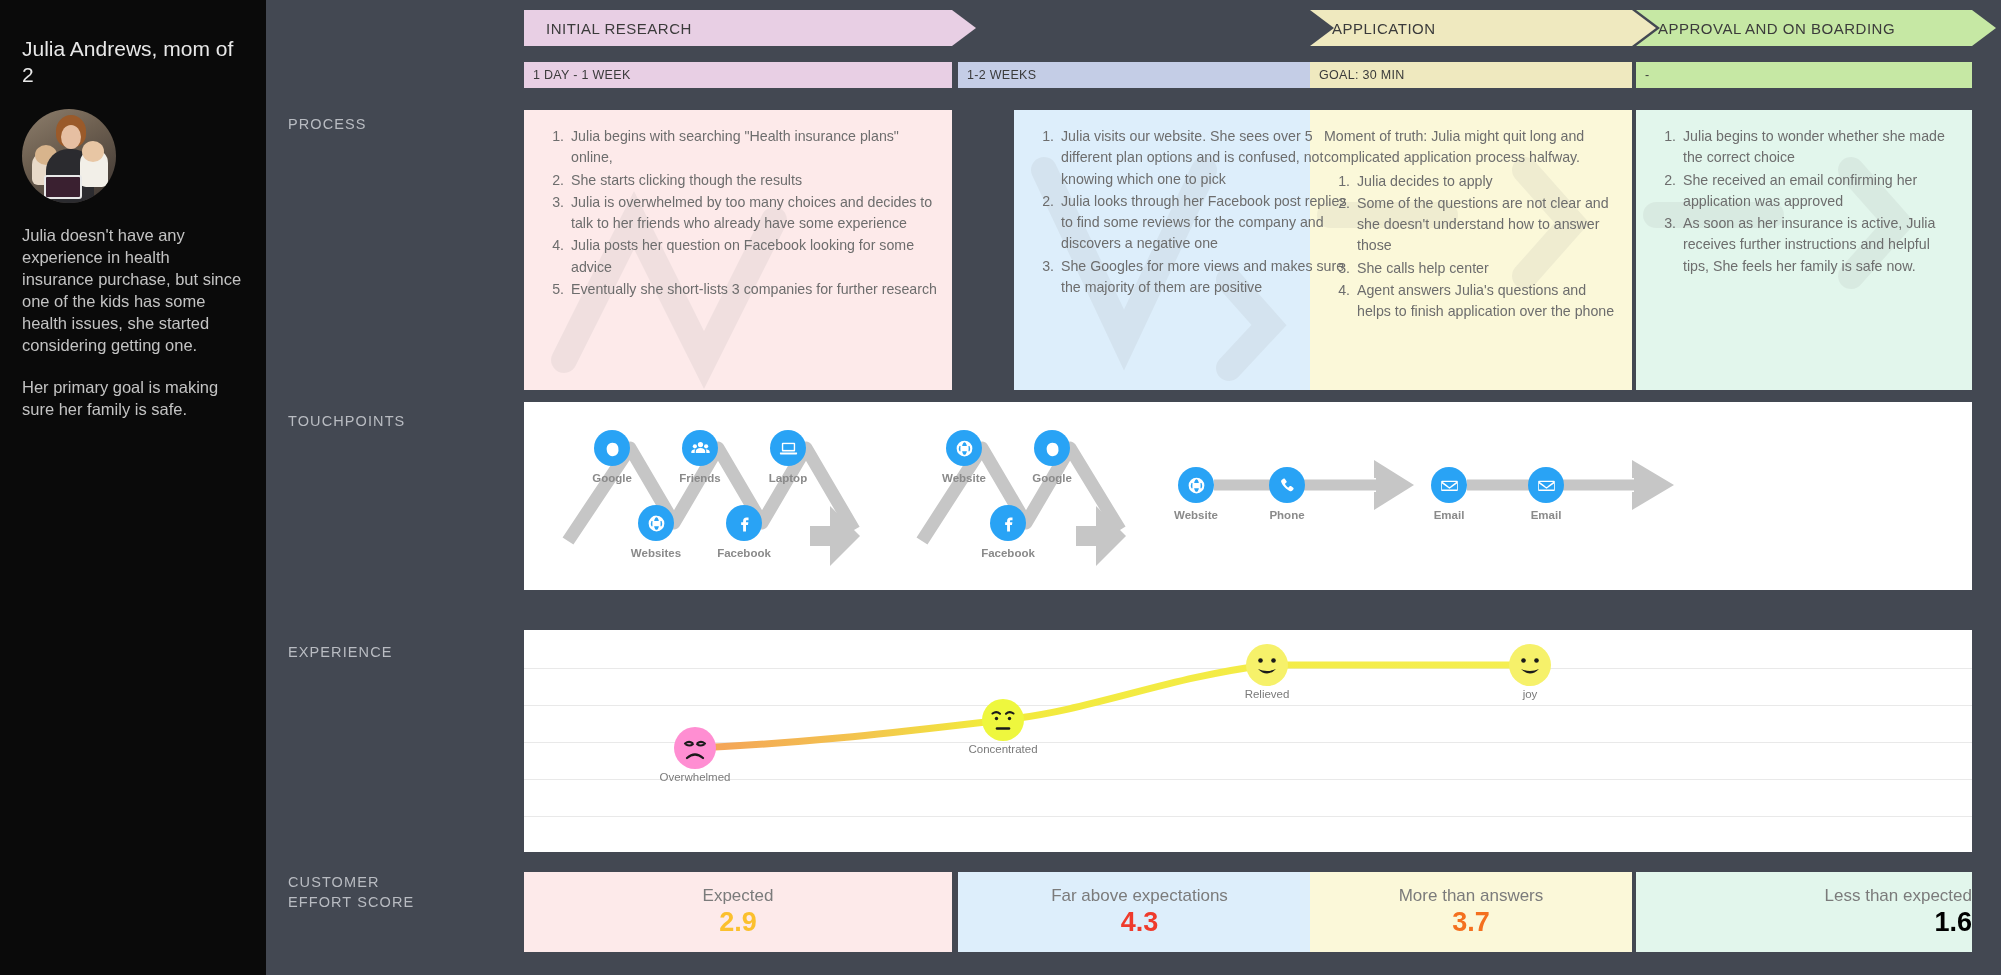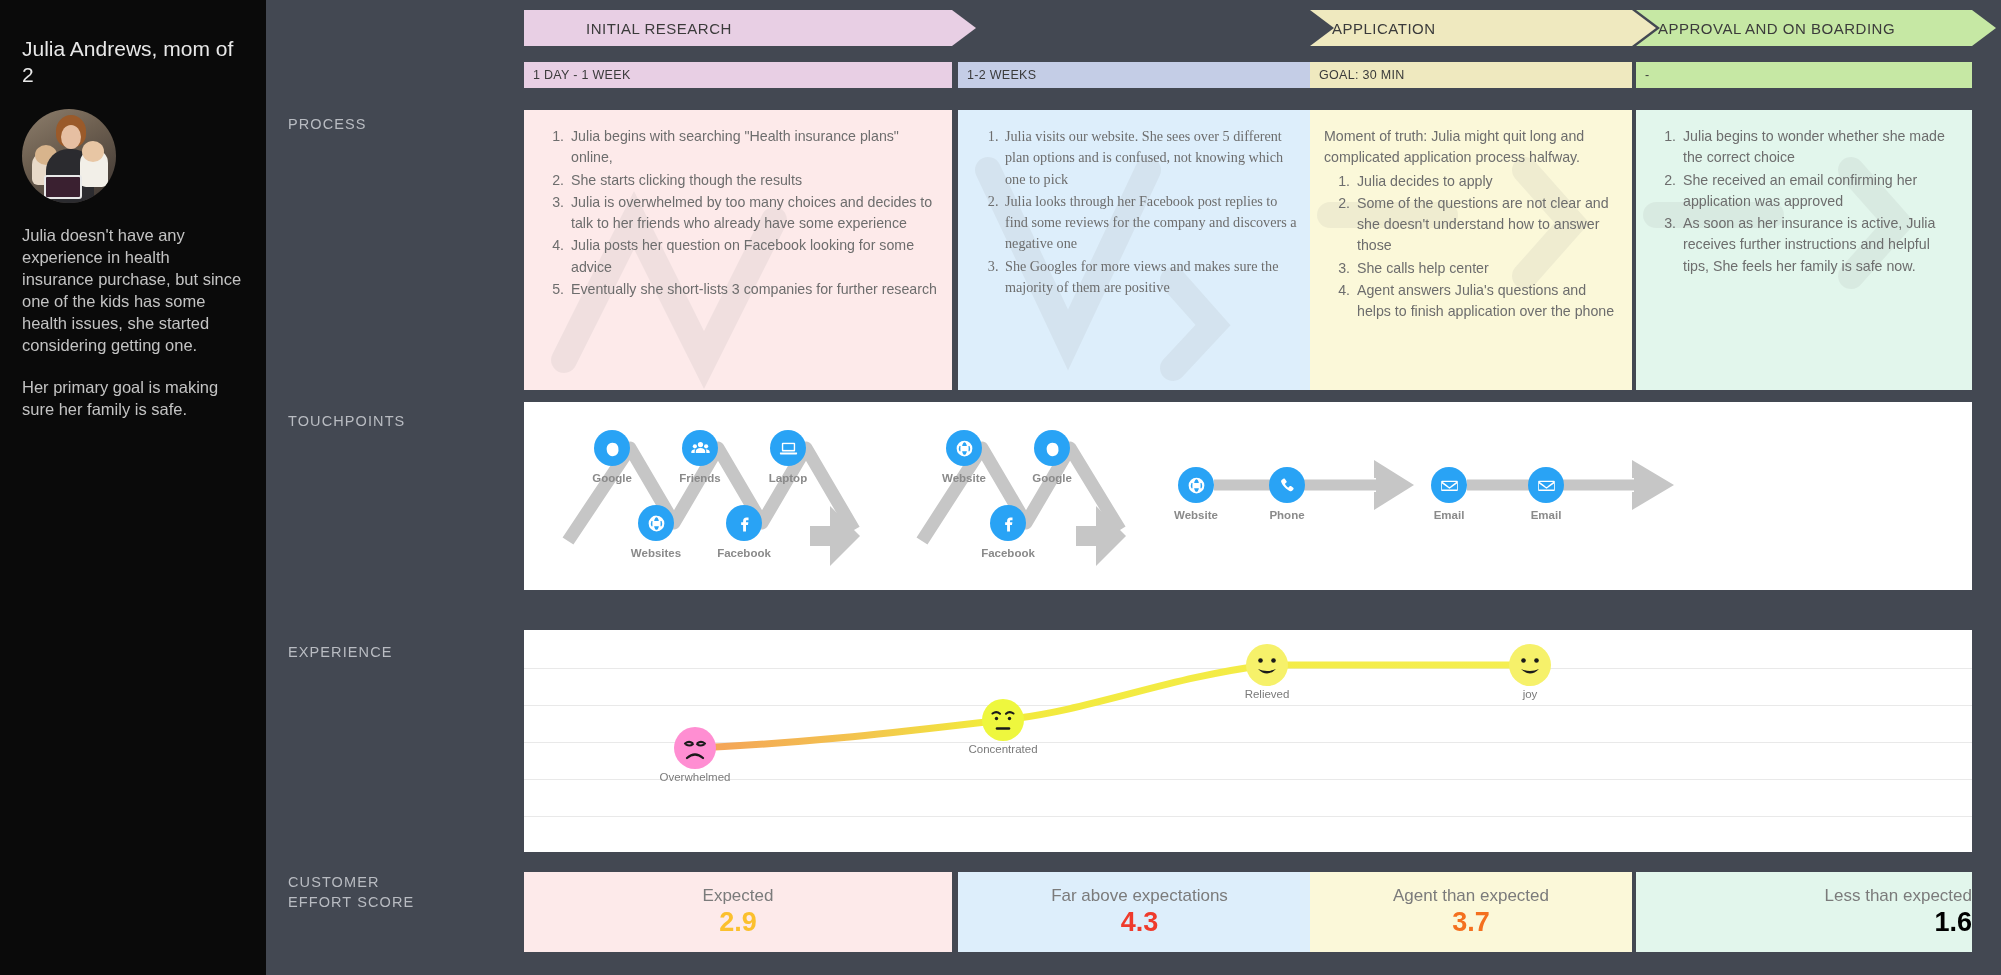--- a/index.html
+++ b/index.html
@@ -128,21 +128,21 @@
   </aside>
 
   <div class="rail-label" style="top:115px">PROCESS</div>
   <div class="rail-label" style="top:412px">TOUCHPOINTS</div>
   <div class="rail-label" style="top:643px">EXPERIENCE</div>
   <div class="rail-label" style="top:873px">
     <span>CUSTOMER</span><br>
     <span>EFFORT SCORE</span>
   </div>
 
-  <div class="stage-head" id="sh0" style="left: 524px; width: 452px; padding-left: 40px;">
+  <div class="stage-head" id="sh0" style="left: 524px; width: 452px;">
     <div class="chev-body" style="background: rgb(232, 207, 228); clip-path: polygon(0px 0px, calc(100% - 24px) 0px, 100% 50%, calc(100% - 24px) 100%, 0px 100%);"></div>
     <div class="label">INITIAL RESEARCH</div>
   </div>
   <div class="stage-head" id="sh2" style="left: 1310px; width: 346px;">
     <div class="chev-body" style="background: rgb(239, 233, 191); clip-path: polygon(0px 0px, calc(100% - 24px) 0px, 100% 50%, calc(100% - 24px) 100%, 0px 100%, 24px 50%);"></div>
     <div class="label">APPLICATION</div>
   </div>
   <div class="stage-head" id="sh3" style="left: 1636px; width: 360px;">
     <div class="chev-body" style="background: rgb(198, 232, 164); clip-path: polygon(0px 0px, calc(100% - 24px) 0px, 100% 50%, calc(100% - 24px) 100%, 0px 100%, 24px 50%);"></div>
     <div class="label">APPROVAL AND ON BOARDING</div>
@@ -170,21 +170,21 @@
       <ol>
         <li>Julia begins with searching "Health insurance plans" online,</li>
         <li>She starts clicking though the results</li>
         <li>Julia is overwhelmed by too many choices and decides to talk to her friends who already have some experience</li>
         <li>Julia posts her question on Facebook looking for some advice</li>
         <li>Eventually she short-lists 3 companies for further research</li>
       </ol>
     </div>
   </div>
 
-  <div class="proc-card" id="pc1" style="left: 958px; width: 356px; background: rgb(221, 238, 251); font-family: Liberation Serif, serif;">
+  <div class="proc-card" id="pc1" style="left: 1014px; width: 356px; background: rgb(221, 238, 251);">
     <svg class="wm" width="300" height="280" viewBox="0 0 300 280">
       <path d="M30 60 L110 230 L190 60" stroke="#8a8a8a" stroke-width="26" fill="none" stroke-linecap="round"></path>
       <path d="M215 170 L255 215 L215 258" stroke="#8a8a8a" stroke-width="26" fill="none" stroke-linecap="round"></path>
     </svg>
     <div class="proc-inner">
 
       <ol>
         <li>Julia visits our website. She sees over 5 different plan options and is confused, not knowing which one to pick</li>
         <li>Julia looks through her Facebook post replies to find some reviews for the company and discovers a negative one</li>
         <li>She Googles for more views and makes sure the majority of them are positive</li>
@@ -401,21 +401,21 @@
 
   <div class="ces-card" id="ces0" style="left: 524px; width: 428px; background: rgb(253, 234, 234);">
     <div class="ces-label">Expected</div>
     <div class="ces-value" id="cv0" style="color: rgb(251, 192, 45);">2.9</div>
   </div>
   <div class="ces-card" id="ces1" style="left: 958px; width: 356px; background: rgb(221, 238, 251); padding-left: 7px;">
     <div class="ces-label">Far above expectations</div>
     <div class="ces-value" id="cv1" style="color: rgb(239, 59, 44);">4.3</div>
   </div>
   <div class="ces-card" id="ces2" style="left: 1310px; width: 322px; background: rgb(251, 248, 217);">
-    <div class="ces-label">Agent than expected</div>
+    <div class="ces-label">More than answers</div>
     <div class="ces-value" id="cv2" style="color: rgb(244, 112, 31);">3.7</div>
   </div>
   <div class="ces-card" id="ces3" style="left: 1636px; width: 336px; background: rgb(226, 246, 236); align-items: flex-end;">
     <div class="ces-label">Less than expected</div>
     <div class="ces-value" id="cv3" style="color: #000000;">1.6</div>
   </div>
 
 </div>
 
 </body></html>

